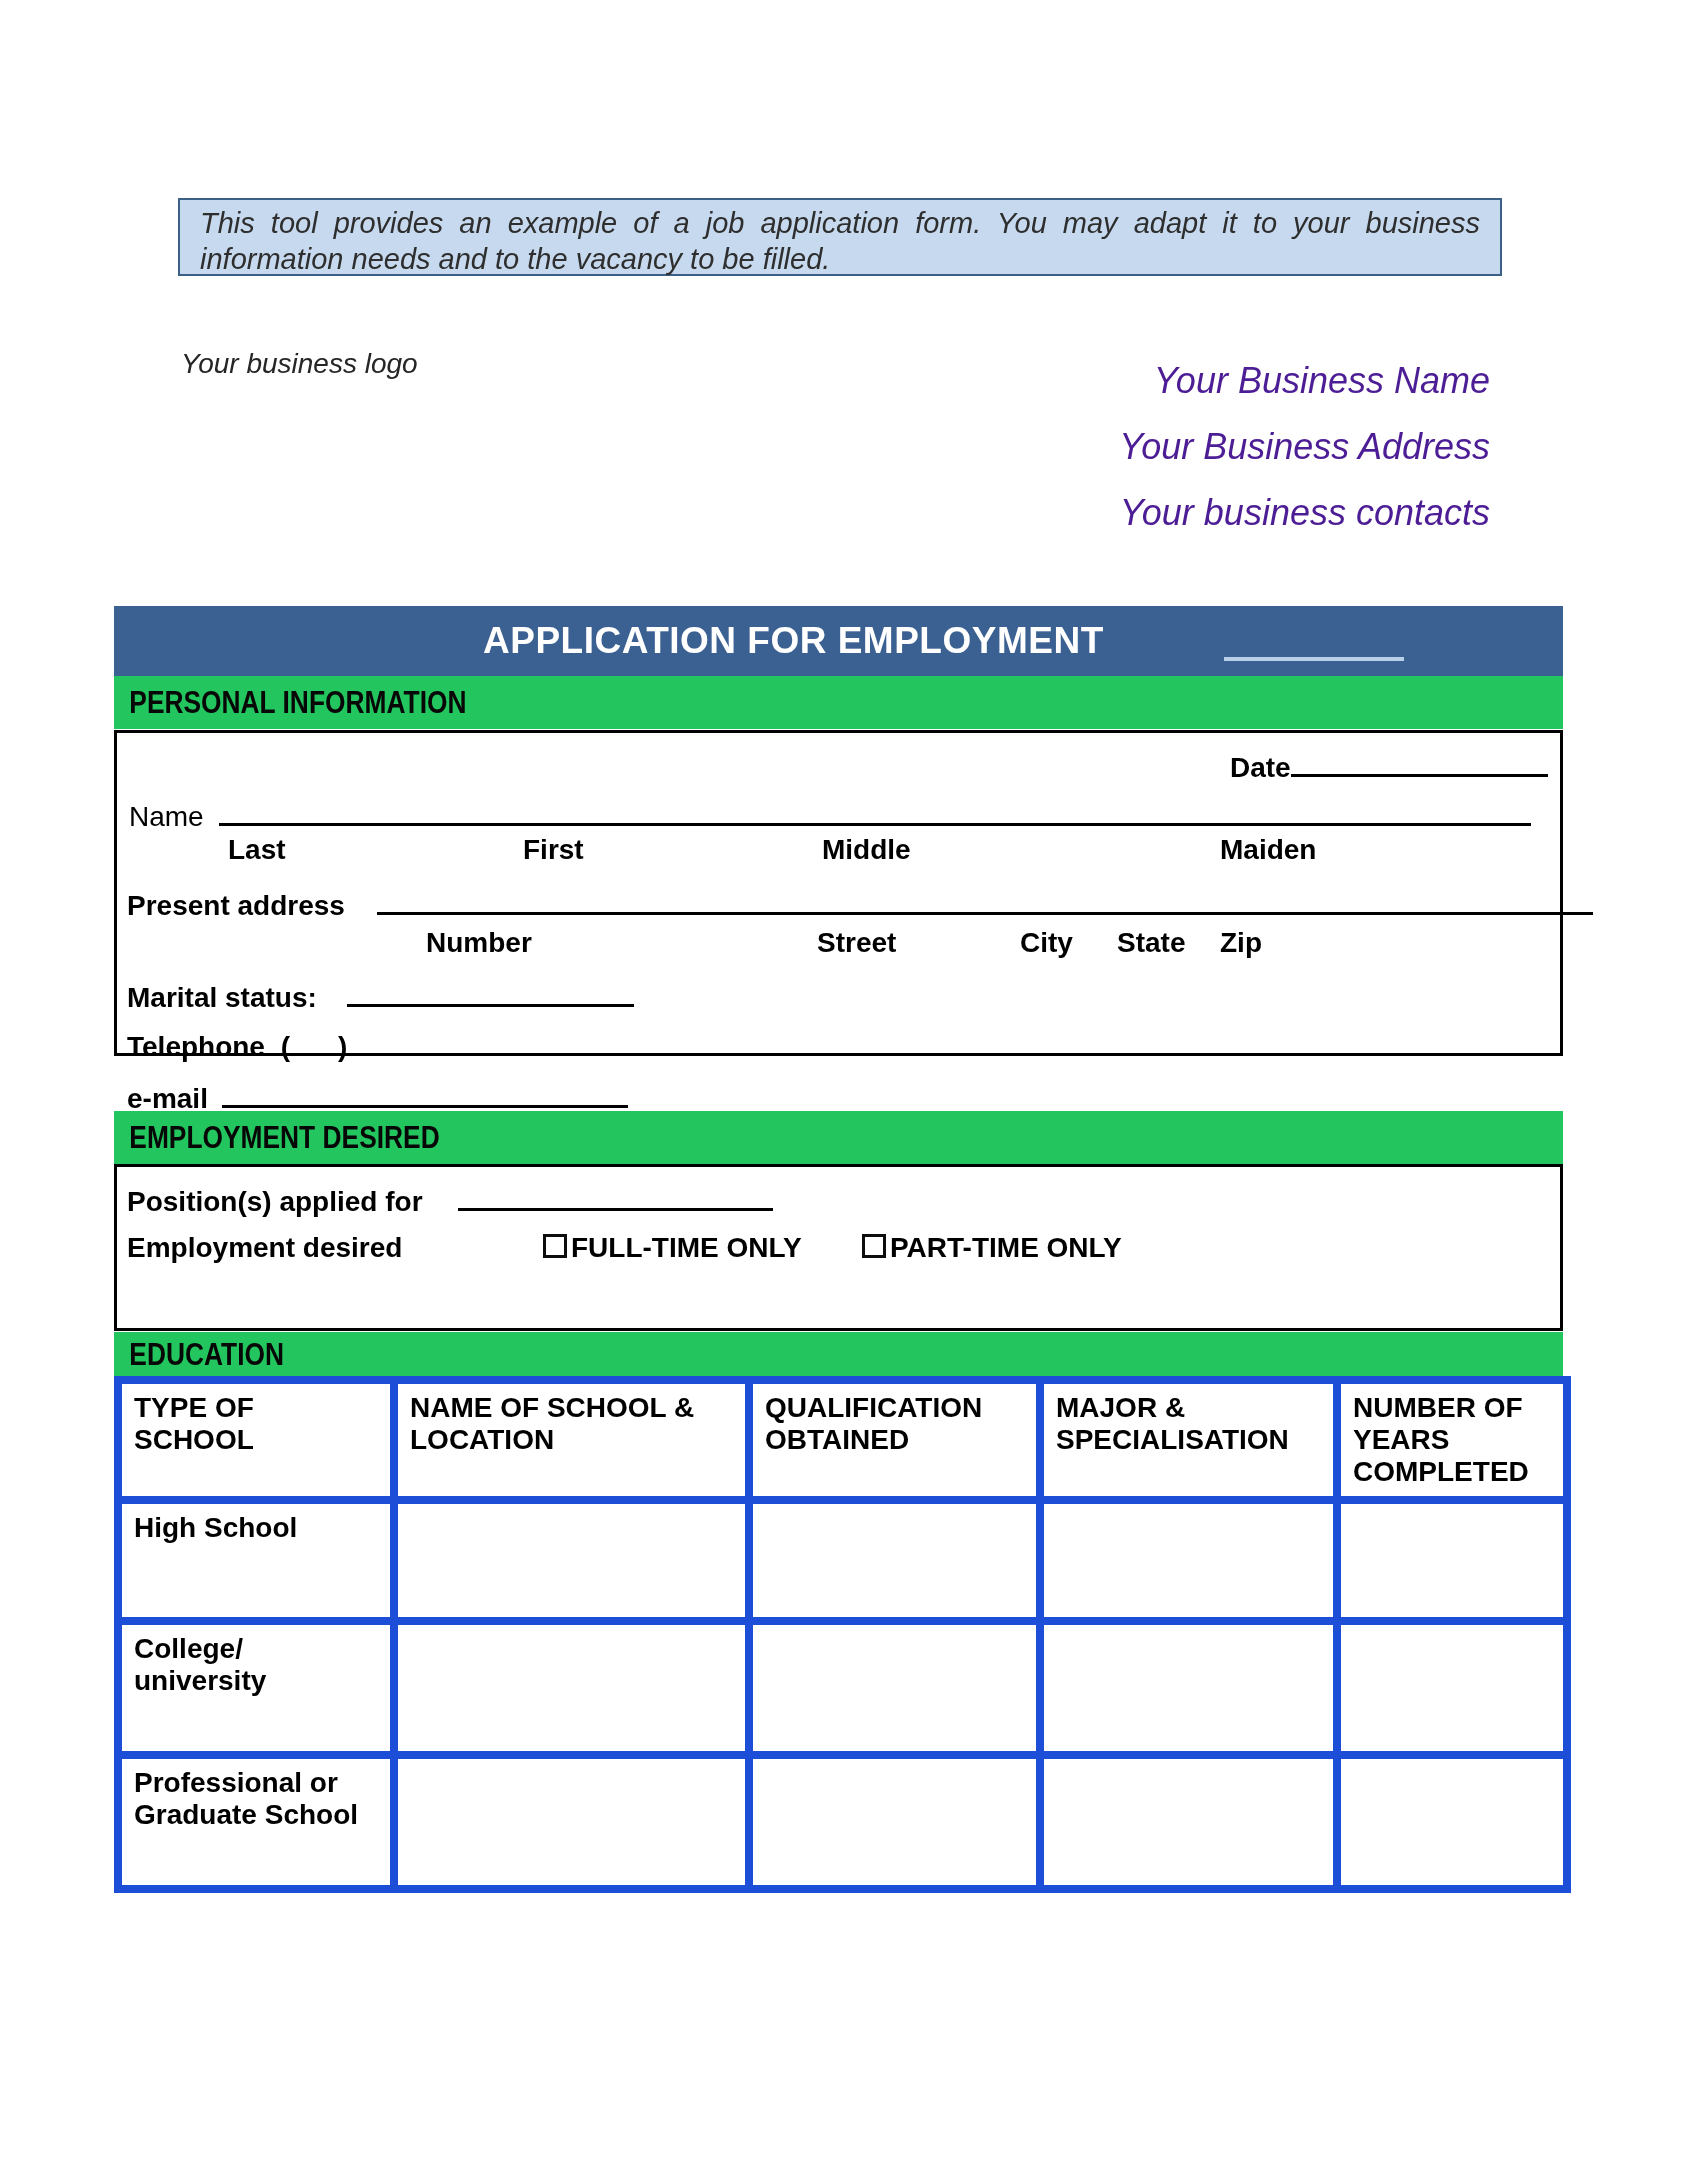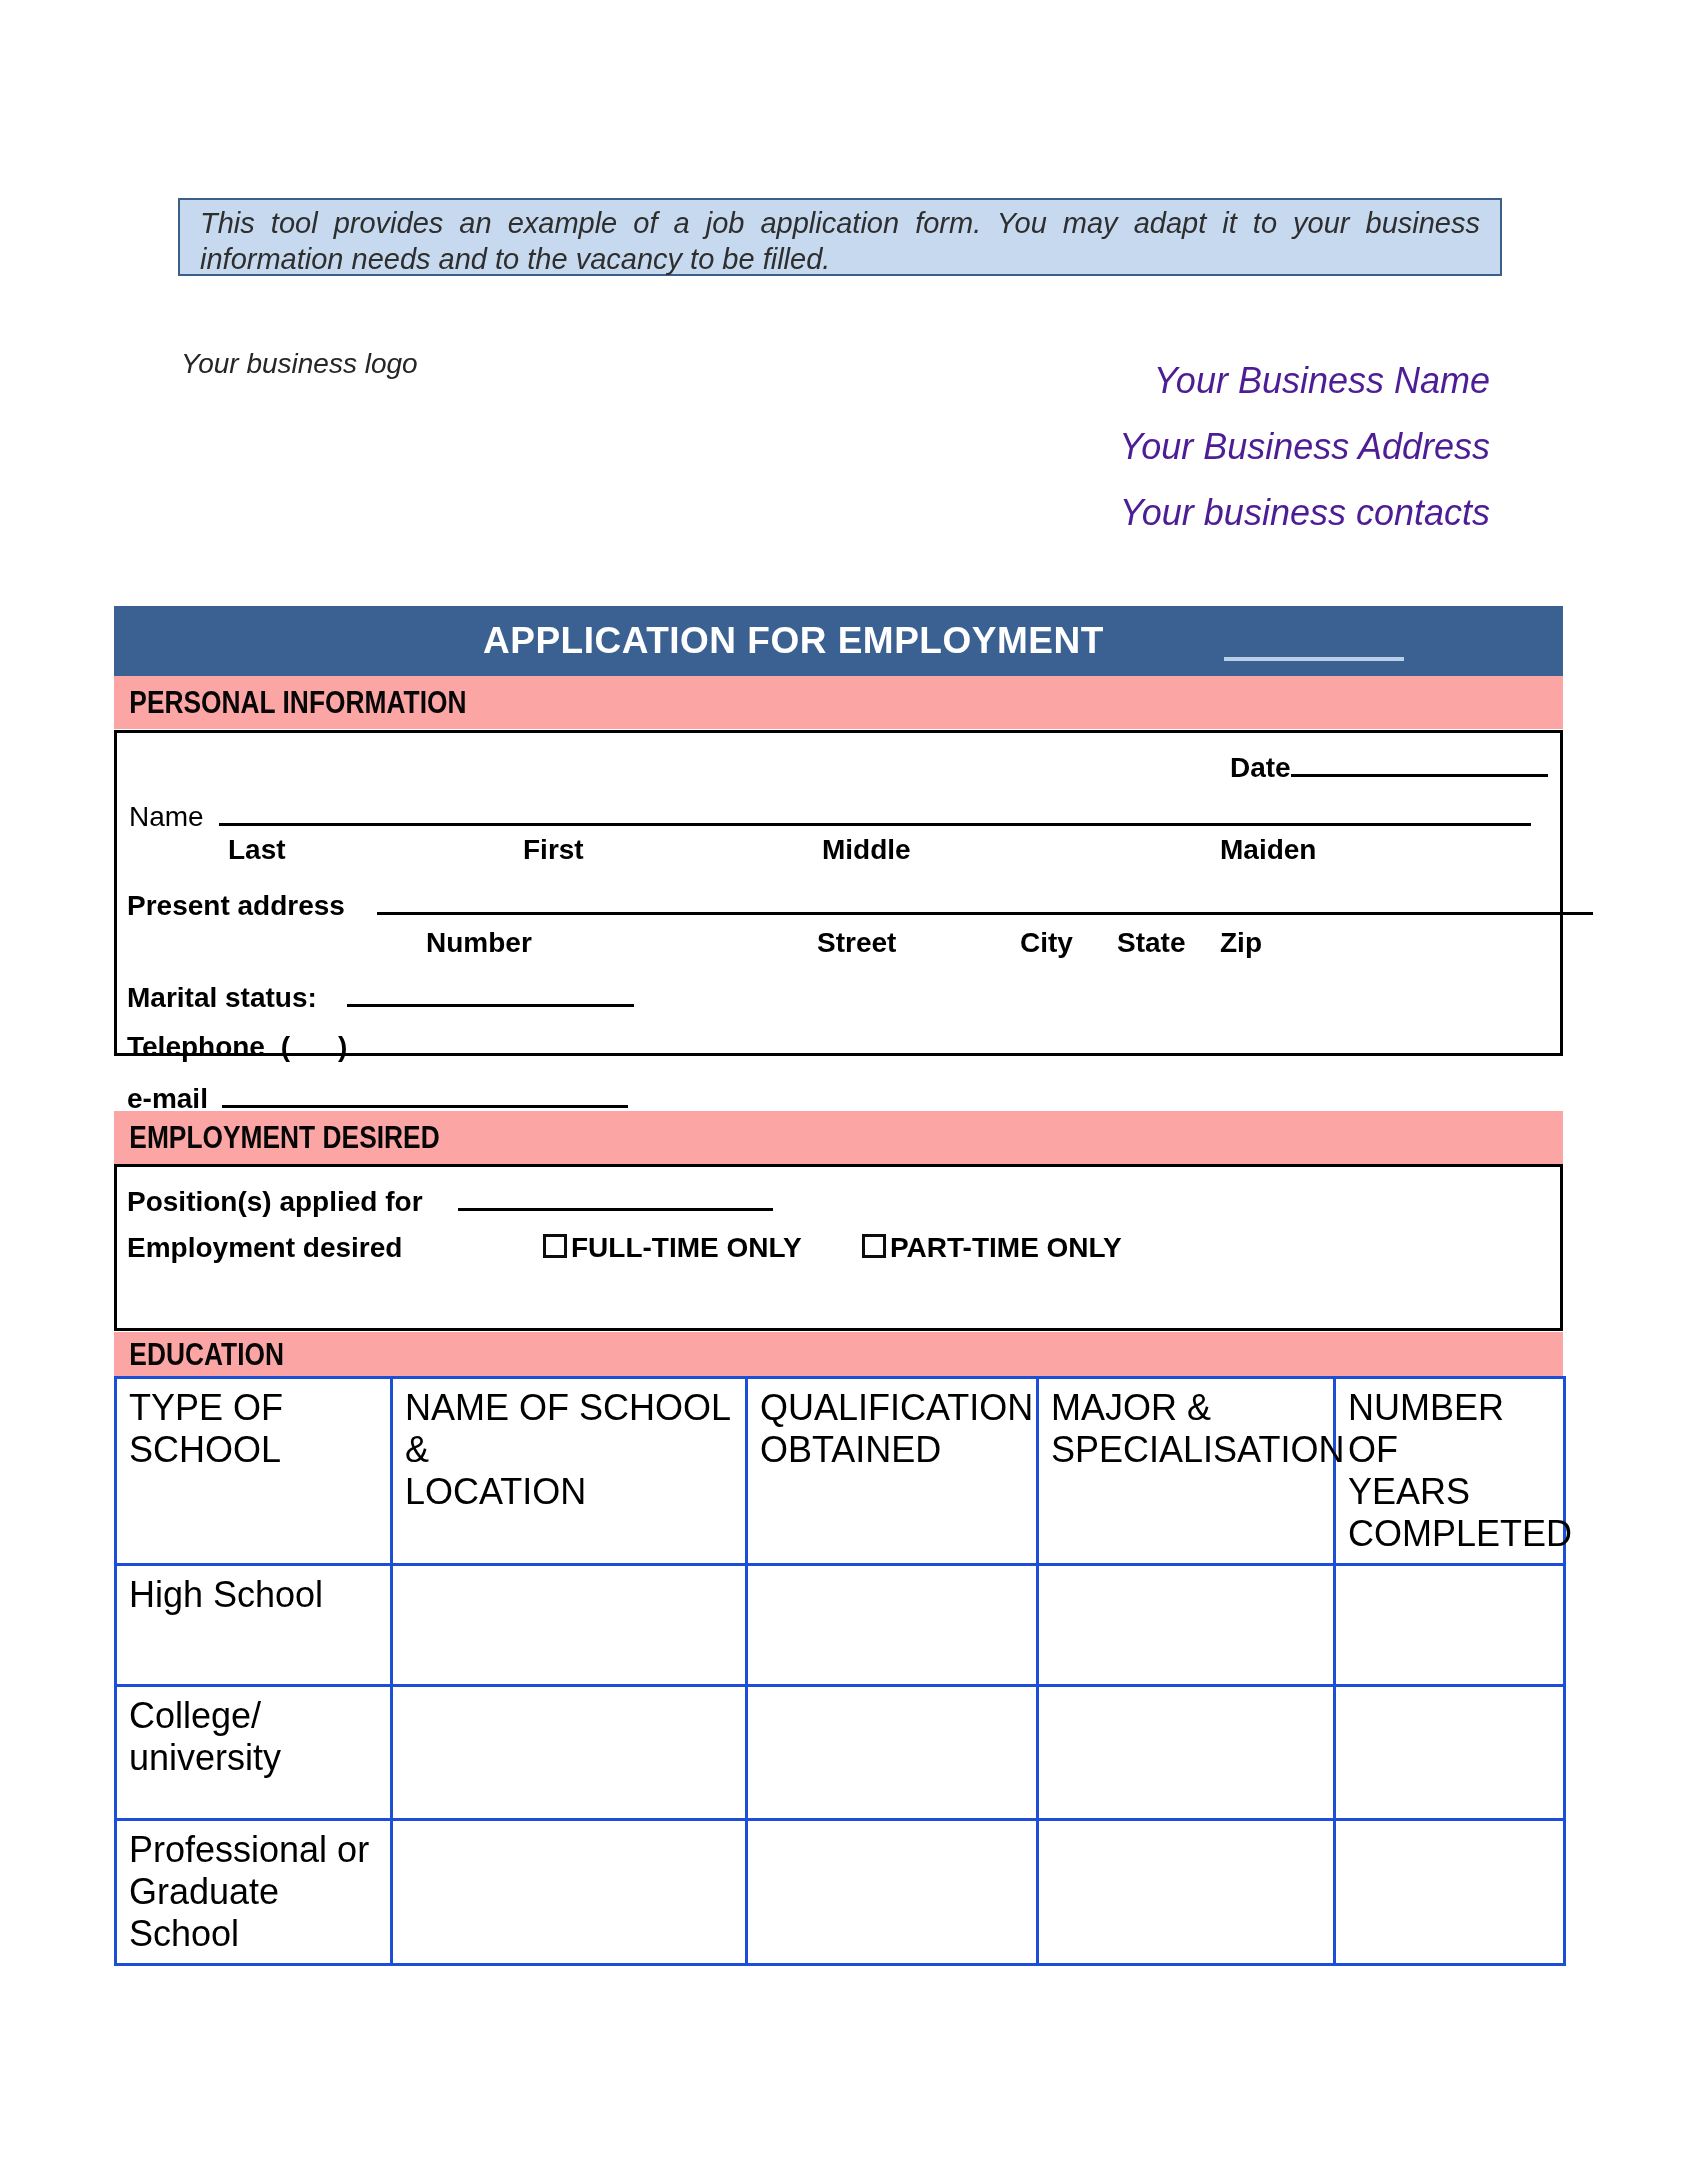--- a/index.html
+++ b/index.html
@@ -63,21 +63,21 @@
   .band-title .ttl-line{
     position:absolute;
     left:1110px; top:51px;
     width:180px; height:4px;
     background:#b9d0e8;
   }
   .sec-band{
     position:absolute;
     left:114px;
     width:1449px;
-    background:#fca5a5;
+    background:#22c55e;
     box-sizing:border-box;
   }
   .sec-band .sec-heading{
     display:inline-block;
     transform:scaleX(0.85);
     transform-origin:left center;
     font-weight:bold;
     font-size:31px;
     color:#070707;
     padding-left:18px;
@@ -120,26 +120,26 @@
   .cb-group{position:absolute; top:0; font-size:28px; font-weight:bold; white-space:nowrap;}
   
   table.edu{
     position:absolute;
     left:114px; top:1376px;
     width:1449px;
     border-collapse:collapse;
     table-layout:fixed;
   }
   table.edu th, table.edu td{
-    border:3px solid #1d4ed8;
+    border:8px solid #1d4ed8;
     vertical-align:top;
     text-align:left;
     padding:8px 12px;
-    font-size:36px;
-    font-weight:normal;
+    font-size:28px;
+    font-weight:bold;
     white-space:pre-line;
     box-sizing:border-box;
   }
   .col1{width:276px;} .col2{width:355px;} .col3{width:291px;} .col4{width:297px;} .col5{width:230px;}
   tr.hdr{height:101px;} tr.r1{height:121px;} tr.r2{height:134px;} tr.r3{height:134px;}
 </style>
 </head>
 <body>
 
 <div id="page">

